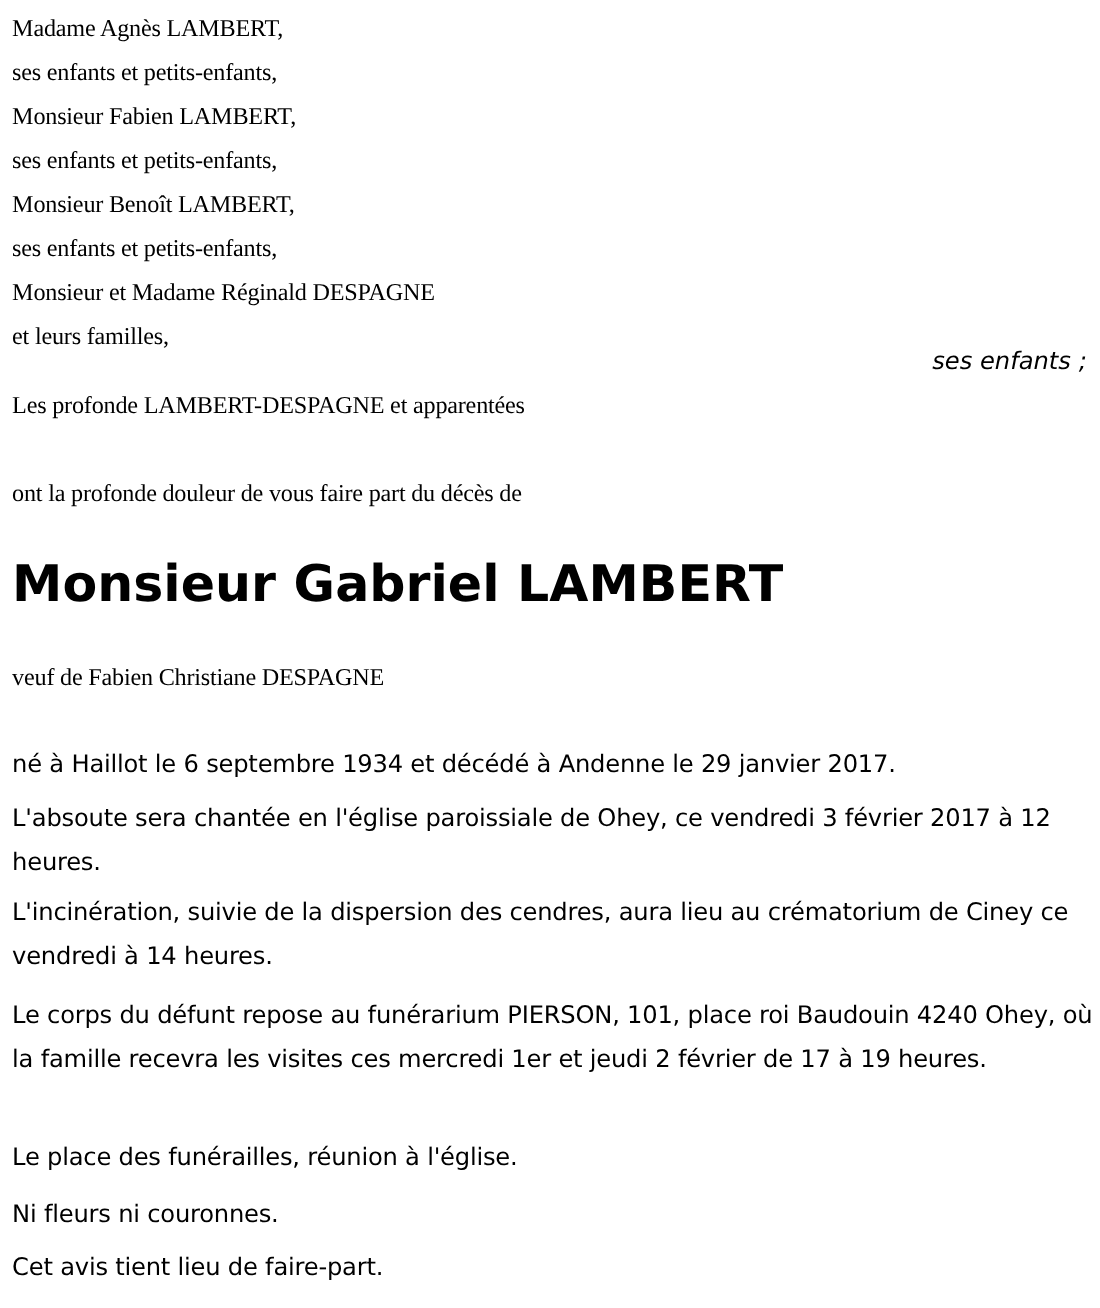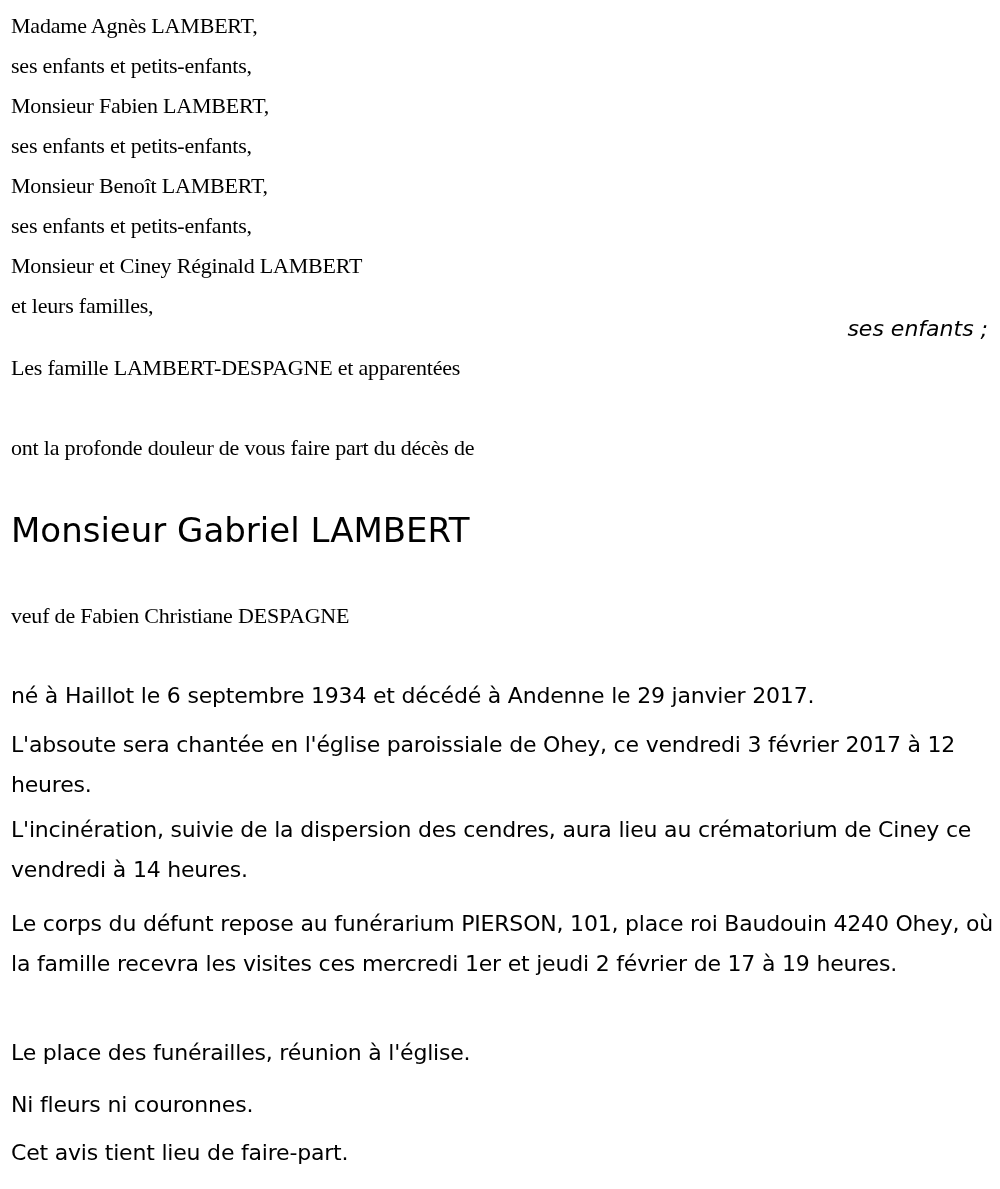--- a/index.html
+++ b/index.html
@@ -4,39 +4,39 @@
 <style>
   html, body { margin: 0; padding: 0; background: #ffffff; }
   body {
     width: 1000px; height: 1189px; position: relative; overflow: hidden;
     font-family: "DejaVu Sans", sans-serif; color: #000000;
     font-size: 22px;
   }
   .doc { position: absolute; left: 11px; top: 0; width: 985px; }
   .line { position: absolute; left: 0; white-space: nowrap; line-height: 40px; letter-spacing: -0.2px; font-family: Liberation Serif, serif; }
   .right-note { position: absolute; right: 8px; font-style: italic; white-space: nowrap; line-height: 40px; text-align: center; }
-  .title { position: absolute; left: 0; font-weight: normal; font-size: 34px; line-height: 44px; white-space: nowrap; }
+  .title { position: absolute; left: 0; font-weight: bold; font-size: 46px; line-height: 44px; white-space: nowrap; }
   .para { position: absolute; left: 0; width: 985px; line-height: 40px; letter-spacing: -0.2px; }
 </style>
 </head>
 <body>
 
 <div class="doc">
   <div class="line" style="top:6px">Madame Agnès LAMBERT,</div>
   <div class="line" style="top:46px">ses enfants et petits-enfants,</div>
   <div class="line" style="top:86px">Monsieur Fabien LAMBERT,</div>
   <div class="line" style="top:126px">ses enfants et petits-enfants,</div>
   <div class="line" style="top:166px">Monsieur Benoît LAMBERT,</div>
   <div class="line" style="top:206px">ses enfants et petits-enfants,</div>
-  <div class="line" style="top:246px">Monsieur et Ciney Réginald LAMBERT</div>
+  <div class="line" style="top:246px">Monsieur et Madame Réginald DESPAGNE</div>
   <div class="line" style="top:286px">et leurs familles,</div>
 
   <div class="right-note" style="top:309px">ses enfants ;</div>
 
-  <div class="line" style="top:348px">Les famille LAMBERT-DESPAGNE et apparentées</div>
+  <div class="line" style="top:348px">Les profonde LAMBERT-DESPAGNE et apparentées</div>
 
   <div class="line" style="top:428px">ont la profonde douleur de vous faire part du décès de</div>
 
   <div class="title" style="top:508px">Monsieur Gabriel LAMBERT</div>
 
   <div class="line" style="top:596px">veuf de Fabien Christiane DESPAGNE</div>
 
   <div class="para" style="top:676px">né à Haillot le 6 septembre 1934 et décédé à Andenne le 29 janvier 2017.</div>
   <div class="para" style="top:725px">L'absoute sera chantée en l'église paroissiale de Ohey, ce vendredi 3 février 2017 à 12 heures.</div>
   <div class="para" style="top:810px">L'incinération, suivie de la dispersion des cendres, aura lieu au crématorium de Ciney ce vendredi à 14 heures.</div>

